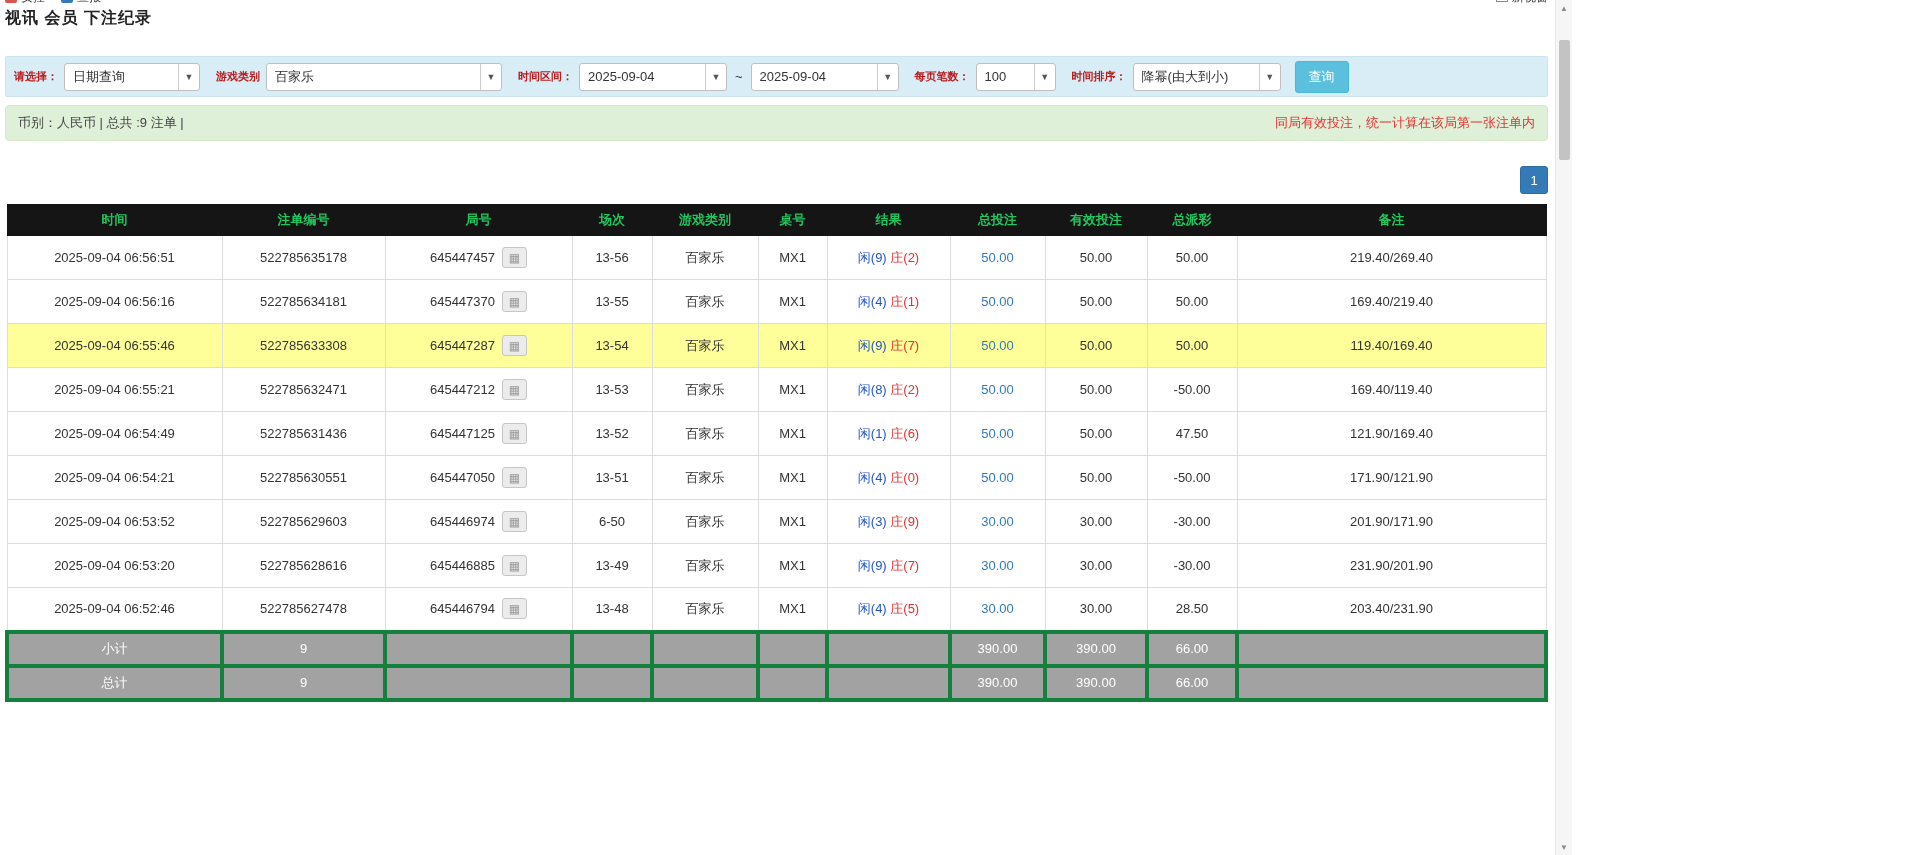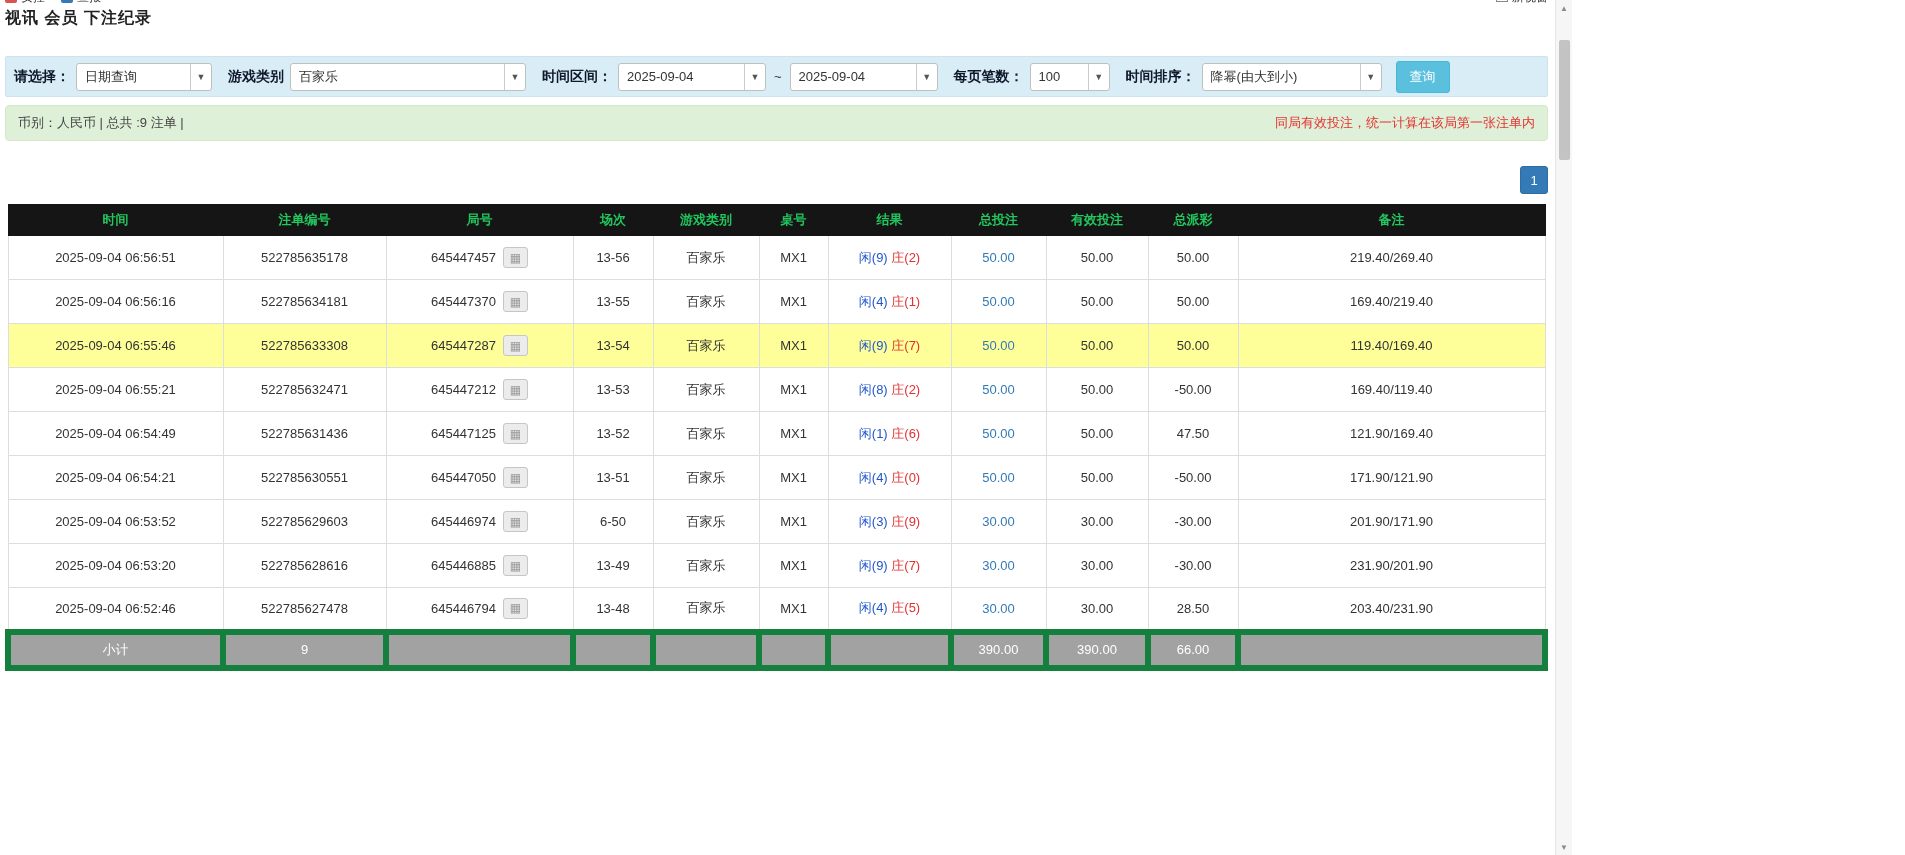--- a/index.html
+++ b/index.html
@@ -24,21 +24,21 @@
   .tb-ico.red { background:#d9534f; }
   .tb-ico.blue { background:#337ab7; }
   .tb-win-ico { width:12px; height:10px; border:1px solid #888; border-top:3px solid #888; display:inline-block; background:#fff; }
   .page-title { font-size:16px; font-weight:bold; color:#222; margin-top:2px; letter-spacing:1px; }
 
   
   .filter-bar {
     margin-top:26px; background:#d9edf7; border:1px solid #cde4f0; border-radius:2px;
     height:41px; display:flex; align-items:center; padding:0 8px; gap:6px; white-space:nowrap;
   }
-  .f-label { color:#0f172a; font-weight:bold; font-size:14px; }
+  .f-label { color:#b91c1c; font-weight:bold; font-size:11px; }
   .f-label.gap { margin-left:10px; }
   .select {
     display:flex; align-items:center; justify-content:space-between;
     background:#fff; border:1px solid #bfbfbf; border-radius:3px; height:28px;
     padding-left:8px; font-size:13px; color:#333; cursor:pointer;
   }
   .select-arrow {
     width:21px; align-self:stretch; display:flex; align-items:center; justify-content:center;
     border-left:1px solid #ccc; color:#555; font-size:9px; margin-left:6px;
   }
@@ -80,21 +80,21 @@
   .res-banker { color:#e03131; }
   .bet-link { color:#337ab7; cursor:pointer; text-decoration:none; }
   td.neg { color:#e03131; }
   .round-no { vertical-align:middle; }
   .road-btn {
     margin-left:7px; width:25px; height:21px; background:#ececec; border:1px solid #c6c6c6;
     border-radius:3px; cursor:pointer; vertical-align:middle; color:#9a9a9a; font-size:12px;
     line-height:1; padding:0;
   }
   .data-table tfoot td {
-    background:#a2a2a2; color:#fff; border:6px solid #15803d; text-align:center;
+    background:#a2a2a2; color:#fff; border:4px solid #15803d; text-align:center;
     padding:6px 4px; height:31px;
   }
 
   
   .scrollbar {
     position:absolute; top:0; right:0; width:17px; height:855px;
     background:#f6f6f6; border-left:1px solid #e6e6e6;
   }
   .sb-arrow { height:16px; display:flex; align-items:center; justify-content:center; font-size:8px; color:#8a8a8a; cursor:pointer; }
   .sb-arrow.down { position:absolute; bottom:0; left:0; right:0; }
@@ -152,21 +152,21 @@
         <span class="select-arrow">▼</span>
       </div>
 
       <span class="f-label gap">每页笔数：</span>
       <div class="select" style="width:80px">
         <span>100</span>
         <span class="select-arrow">▼</span>
       </div>
 
       <span class="f-label gap">时间排序：</span>
-      <div class="select" style="width:180px">
+      <div class="select" style="width:148px">
         <span>降幂(由大到小)</span>
         <span class="select-arrow">▼</span>
       </div>
 
       <button class="btn-search">查询</button>
     </div>
 
     <div class="info-bar">
       <span class="info-left">币别：人民币 | 总共 :9 注单 |</span>
       <span class="info-right">同局有效投注，统一计算在该局第一张注单内</span>
@@ -331,20 +331,33 @@
             <td></td>
             <td></td>
             <td></td>
             <td></td>
             <td></td>
             <td>390.00</td>
             <td>390.00</td>
             <td>66.00</td>
             <td></td>
           </tr>
+          <tr>
+            <td>总计</td>
+            <td>9</td>
+            <td></td>
+            <td></td>
+            <td></td>
+            <td></td>
+            <td></td>
+            <td>390.00</td>
+            <td>390.00</td>
+            <td>66.00</td>
+            <td></td>
+          </tr>
         </tfoot>
     </table>
 
   </div>
 
   <div class="scrollbar">
     <div class="sb-arrow up">▲</div>
     <div class="sb-thumb"></div>
     <div class="sb-arrow down">▼</div>
   </div>

